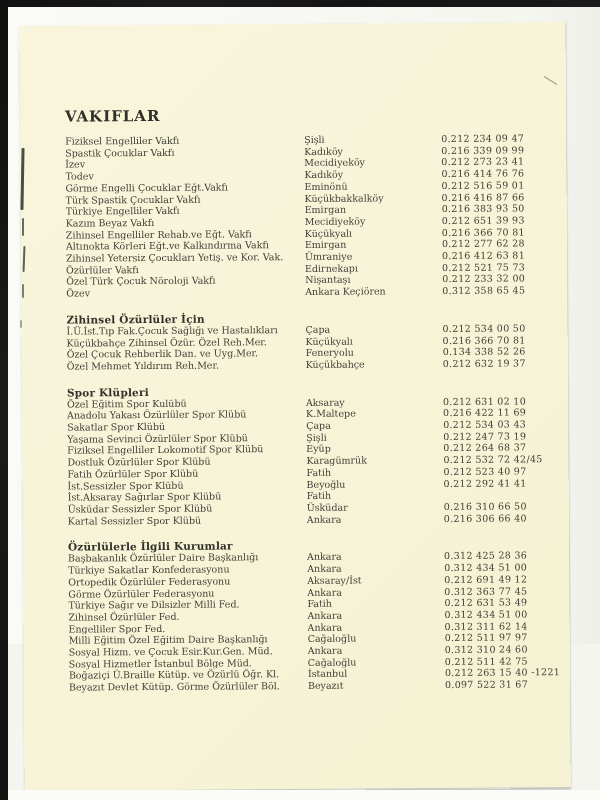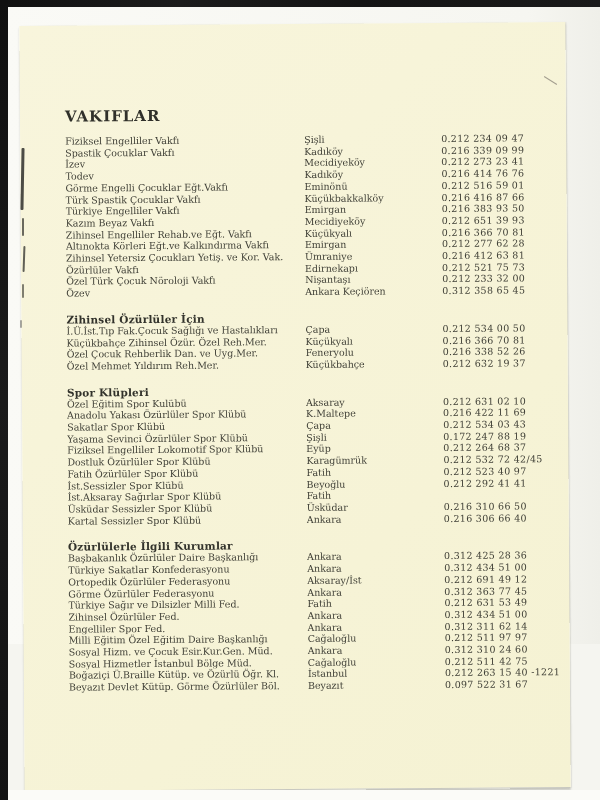--- a/index.html
+++ b/index.html
@@ -223,21 +223,21 @@
 
   <div class="row">
     <span class="c-name">Küçükbahçe Zihinsel Özür. Özel Reh.Mer.</span>
     <span class="c-district">Küçükyalı</span>
     <span class="c-phone">0.216 366 70 81</span>
   </div>
 
   <div class="row">
     <span class="c-name">Özel Çocuk Rehberlik Dan. ve Uyg.Mer.</span>
     <span class="c-district">Feneryolu</span>
-    <span class="c-phone">0.216 338 52 26</span>
+    <span class="c-phone">0.134 338 52 26</span>
   </div>
 
   <div class="row">
     <span class="c-name">Özel Mehmet Yıldırım  Reh.Mer.</span>
     <span class="c-district">Küçükbahçe</span>
     <span class="c-phone">0.212 632 19 37</span>
   </div>
 </div>
   </div>
 
@@ -258,21 +258,21 @@
 
   <div class="row">
     <span class="c-name">Sakatlar Spor Klübü</span>
     <span class="c-district">Çapa</span>
     <span class="c-phone">0.212 534 03 43</span>
   </div>
 
   <div class="row">
     <span class="c-name">Yaşama Sevinci Özürlüler Spor Klübü</span>
     <span class="c-district">Şişli</span>
-    <span class="c-phone">0.172 247 88 19</span>
+    <span class="c-phone">0.212 247 73 19</span>
   </div>
 
   <div class="row">
     <span class="c-name">Fiziksel Engelliler Lokomotif Spor Klübü</span>
     <span class="c-district">Eyüp</span>
     <span class="c-phone">0.212 264 68 37</span>
   </div>
 
   <div class="row">
     <span class="c-name">Dostluk Özürlüler Spor Klübü</span>

